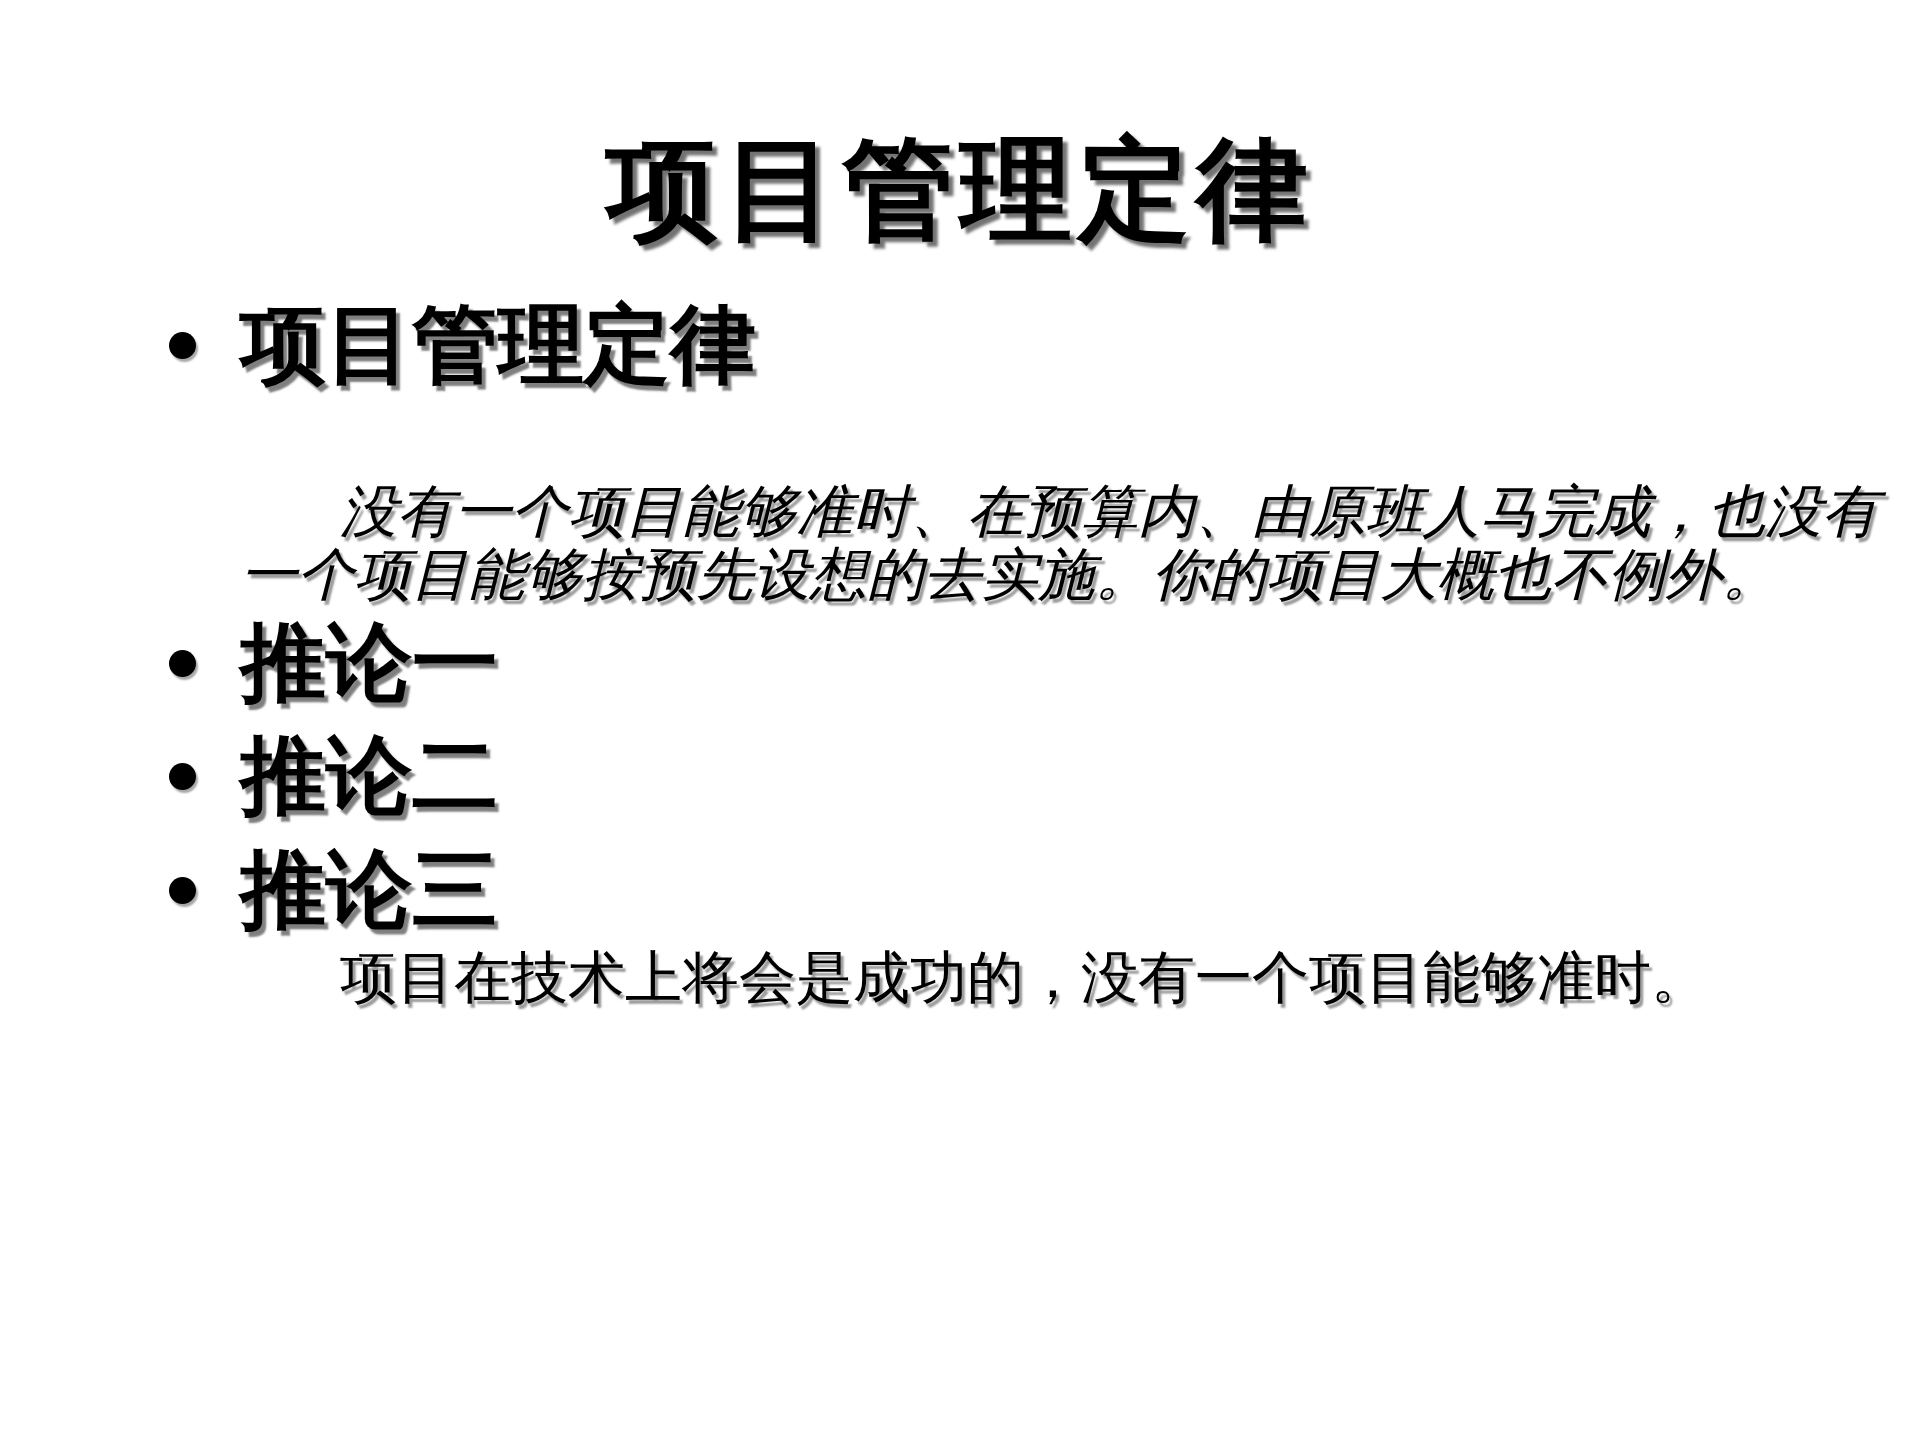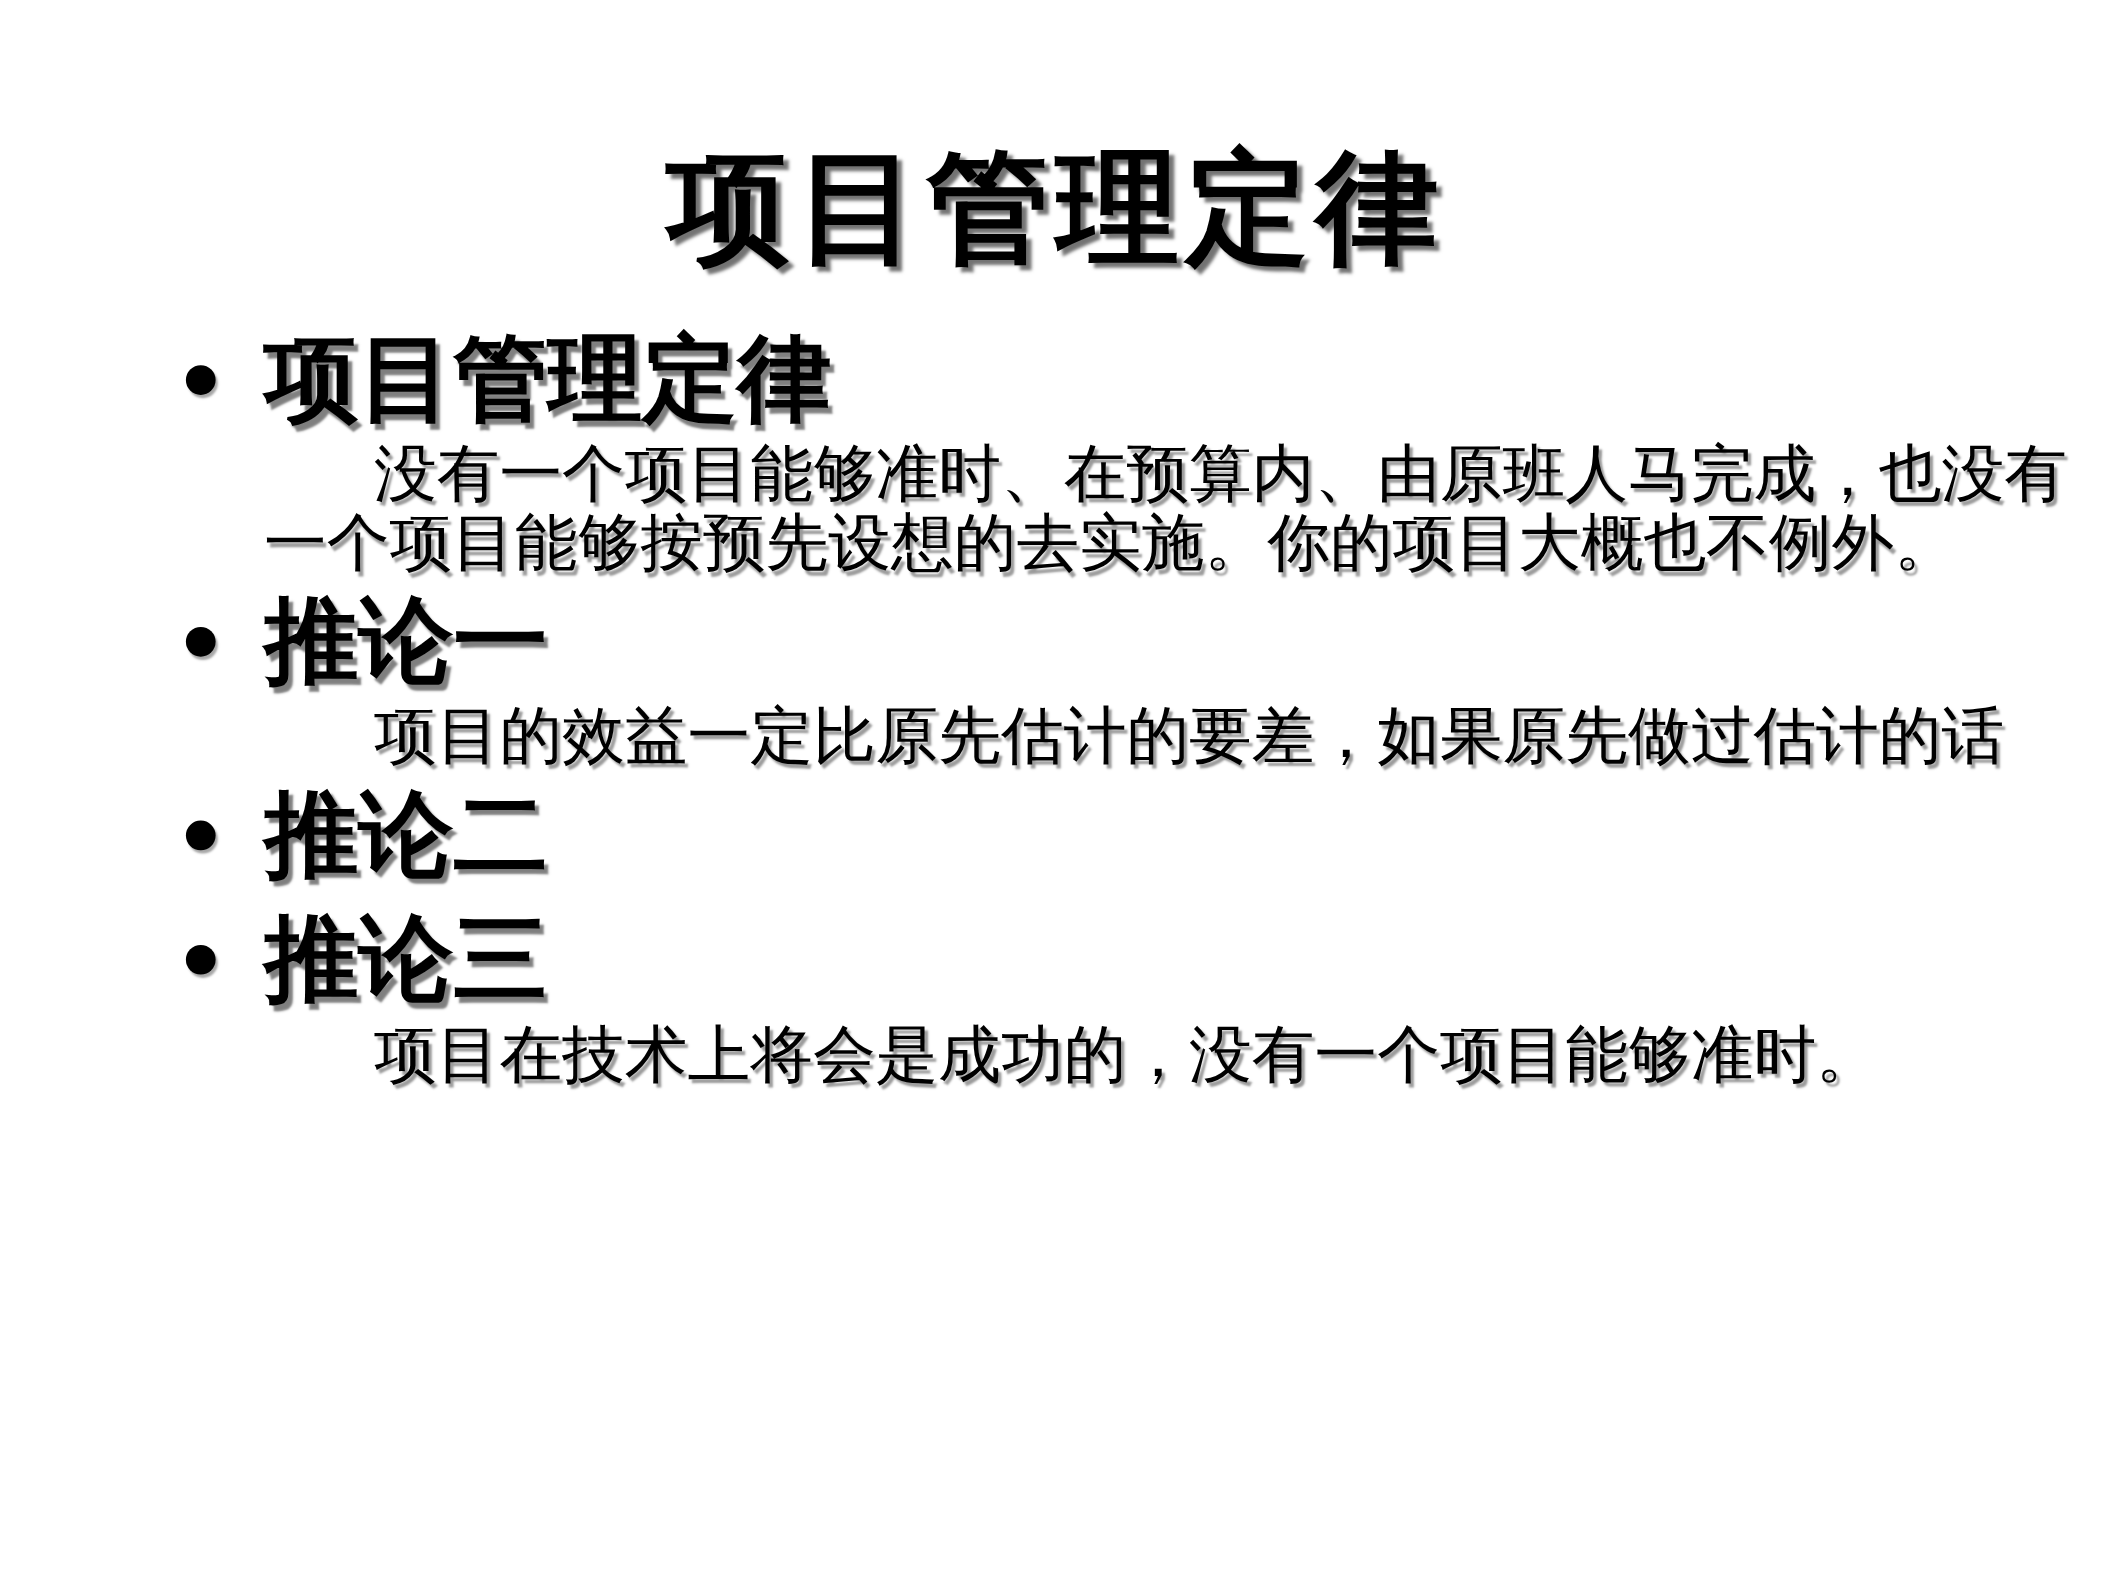--- a/index.html
+++ b/index.html
@@ -62,41 +62,42 @@
   }
   .bullet-body {
     margin: 0;
     font-size: 57px;
     line-height: 1.09;
     max-width: 1640px;
     text-indent: 100px;
     text-shadow: 3px 4px 2px rgba(0,0,0,0.4);
   }
   .bullet-item:first-child .bullet-body {
+    margin-top: 80px;
+    font-style: italic;
   }
 </style>
 </head>
 <body>
 
 <div class="slide">
 
   <h1 class="title">项目管理定律</h1>
 
   <ul class="bullets">
 
     <li class="bullet-item">
       <span class="dot"></span>
       <div class="bullet-heading">项目管理定律</div>
       <div class="bullet-body">没有一个项目能够准时、在预算内、由原班人马完成，也没有一个项目能够按预先设想的去实施。你的项目大概也不例外。</div>
     </li>
 
     <li class="bullet-item">
       <span class="dot"></span>
       <div class="bullet-heading">推论一</div>
-      <div class="bullet-body">项目的效益一定比原先估计的要差，如果原先做过估计的话</div>
     </li>
 
     <li class="bullet-item">
       <span class="dot"></span>
       <div class="bullet-heading">推论二</div>
     </li>
 
     <li class="bullet-item">
       <span class="dot"></span>
       <div class="bullet-heading">推论三</div>

